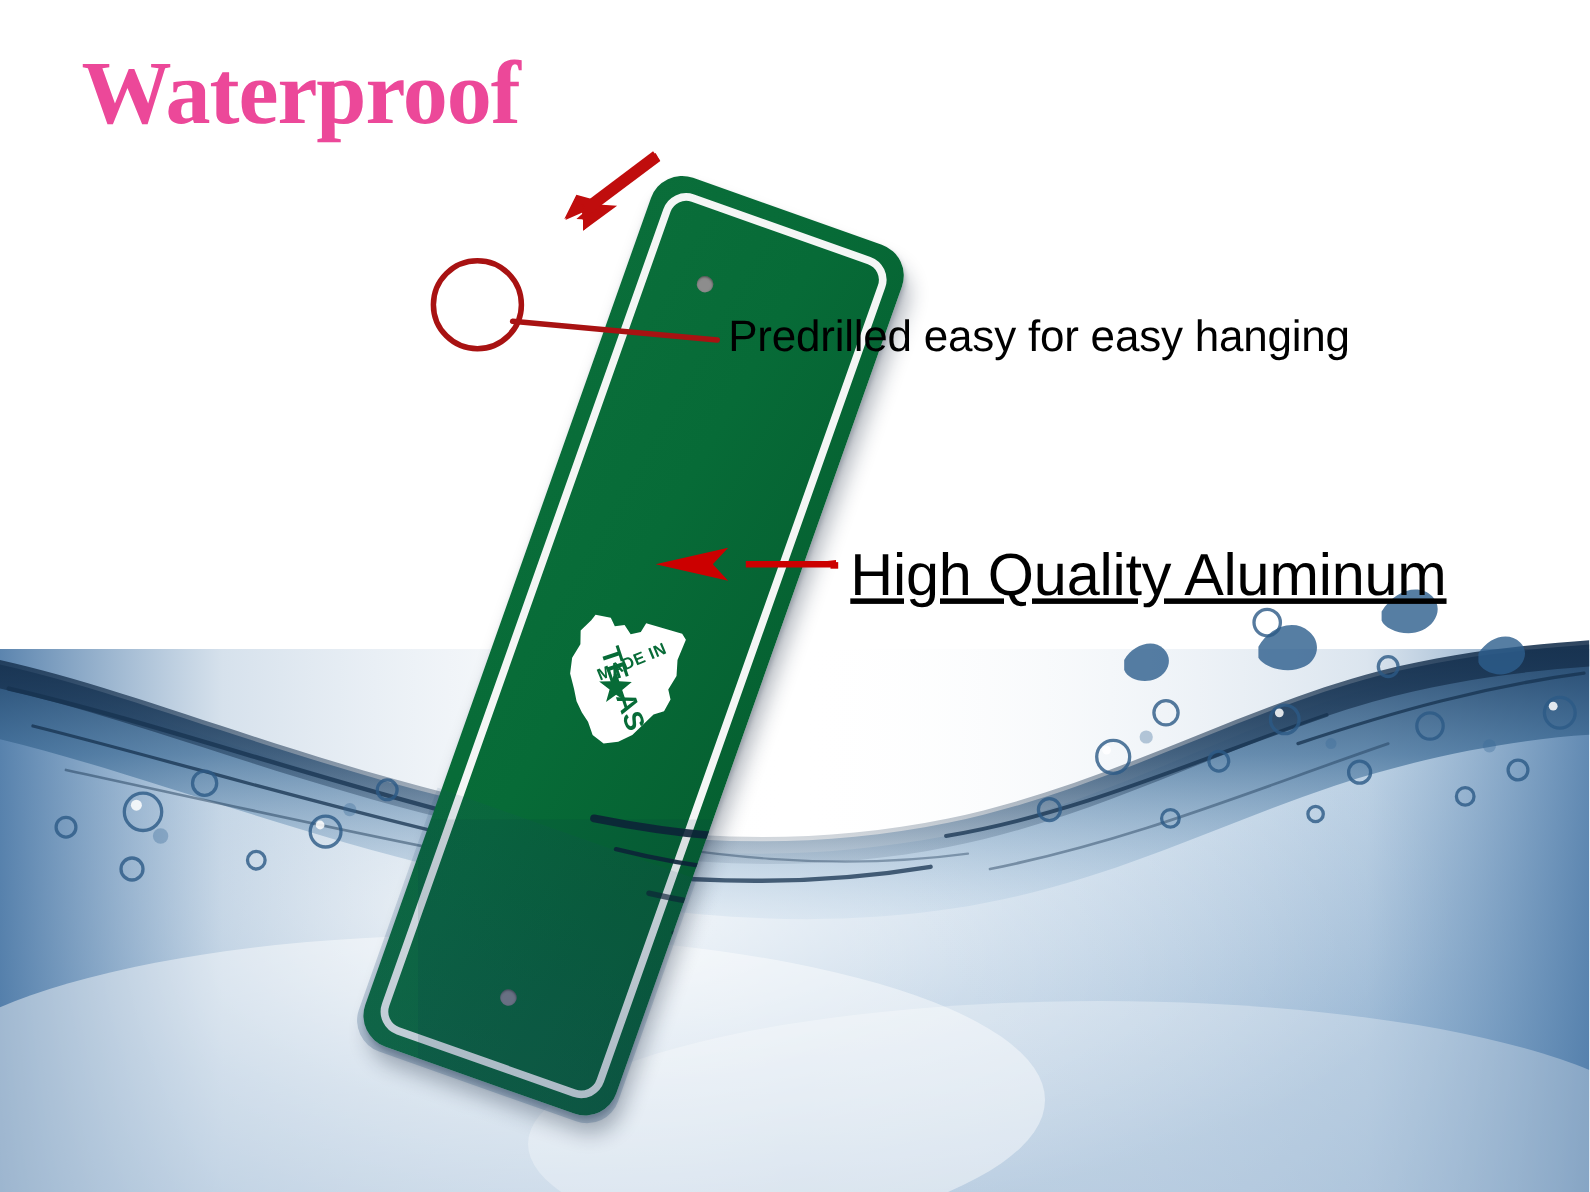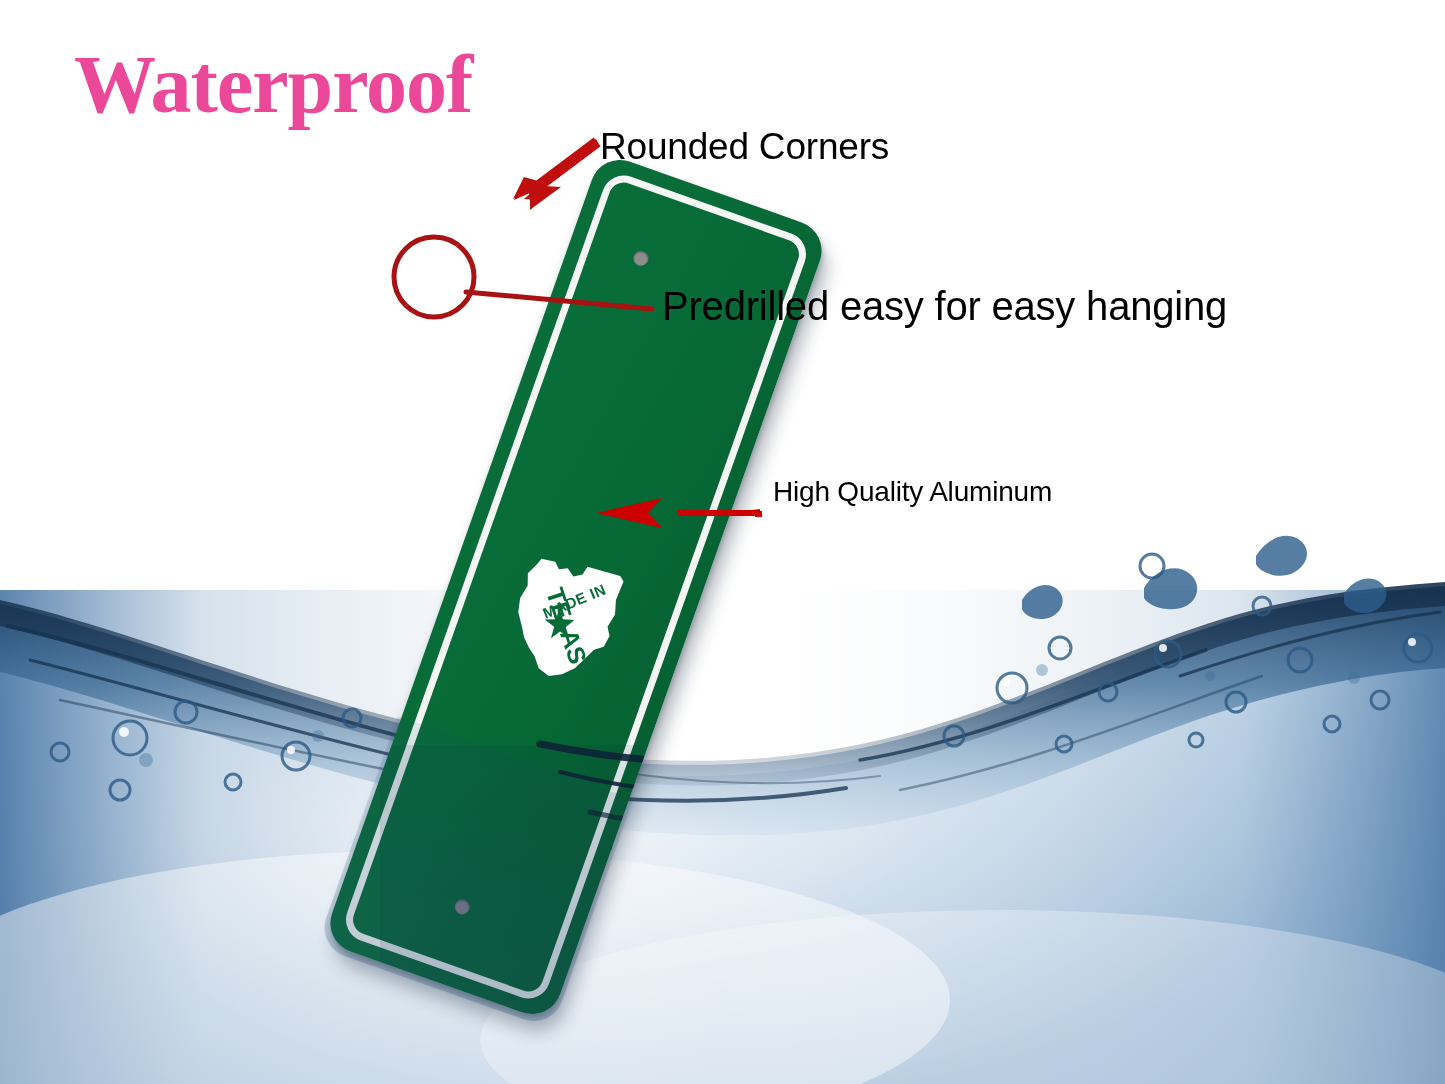--- a/index.html
+++ b/index.html
@@ -86,21 +86,21 @@
   
   .ann{
     position:absolute;
     color:#000000;
     font-family:"Liberation Sans", sans-serif;
     white-space:nowrap;
     letter-spacing:-0.2px;
   }
   #ann-rounded{ left:600px; top:126px; font-size:37px; }
   #ann-holes  { left:662px; top:284px; font-size:40px; }
-  #ann-alum   { left:773px; top:476px; font-size:28px; }
+  #ann-alum   { left:773px; top:492px; font-size:54px;text-decoration:underline; }
 
   
   #title{
     position:absolute;
     left:74px; top:44px;
     font-family:"Liberation Serif", serif;
     font-weight:bold;
     font-size:82px;
     color:#ec4899;
     letter-spacing:-1px;
@@ -306,19 +306,18 @@
     <g>
       <path d="M760,514 L752,513 L745,511 L752,510 L760,509 Z" fill="#cc0000"></path>
       <path d="M762,514 L755,514" stroke="#cc0000" stroke-width="6"></path>
       <line x1="678" y1="513" x2="757" y2="513" stroke="#cc0000" stroke-width="6"></line>
       <path d="M596,513 L662,498 L648,513 L662,528 Z" fill="#cc0000"></path>
     </g>
   </svg>
 
   <div id="title">Waterproof</div>
 
-  <div class="ann" id="ann-rounded">Rounded Corners</div>
 
   <div class="ann" id="ann-holes">Predrilled easy for easy hanging</div>
 
   <div class="ann" id="ann-alum">High Quality Aluminum</div>
 
 </div>
 
 </body></html>

